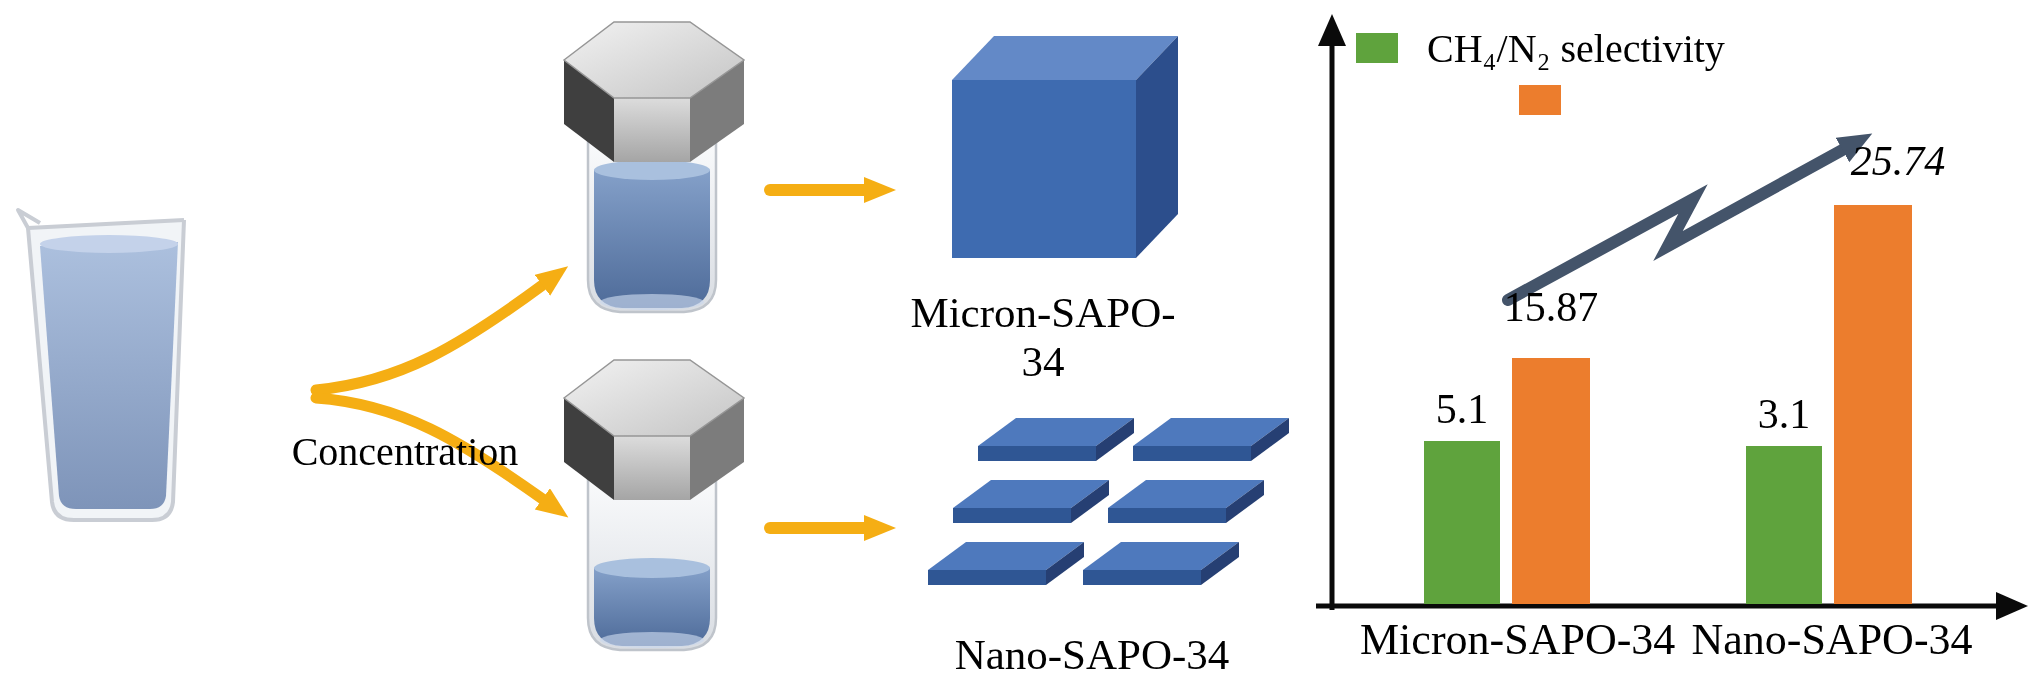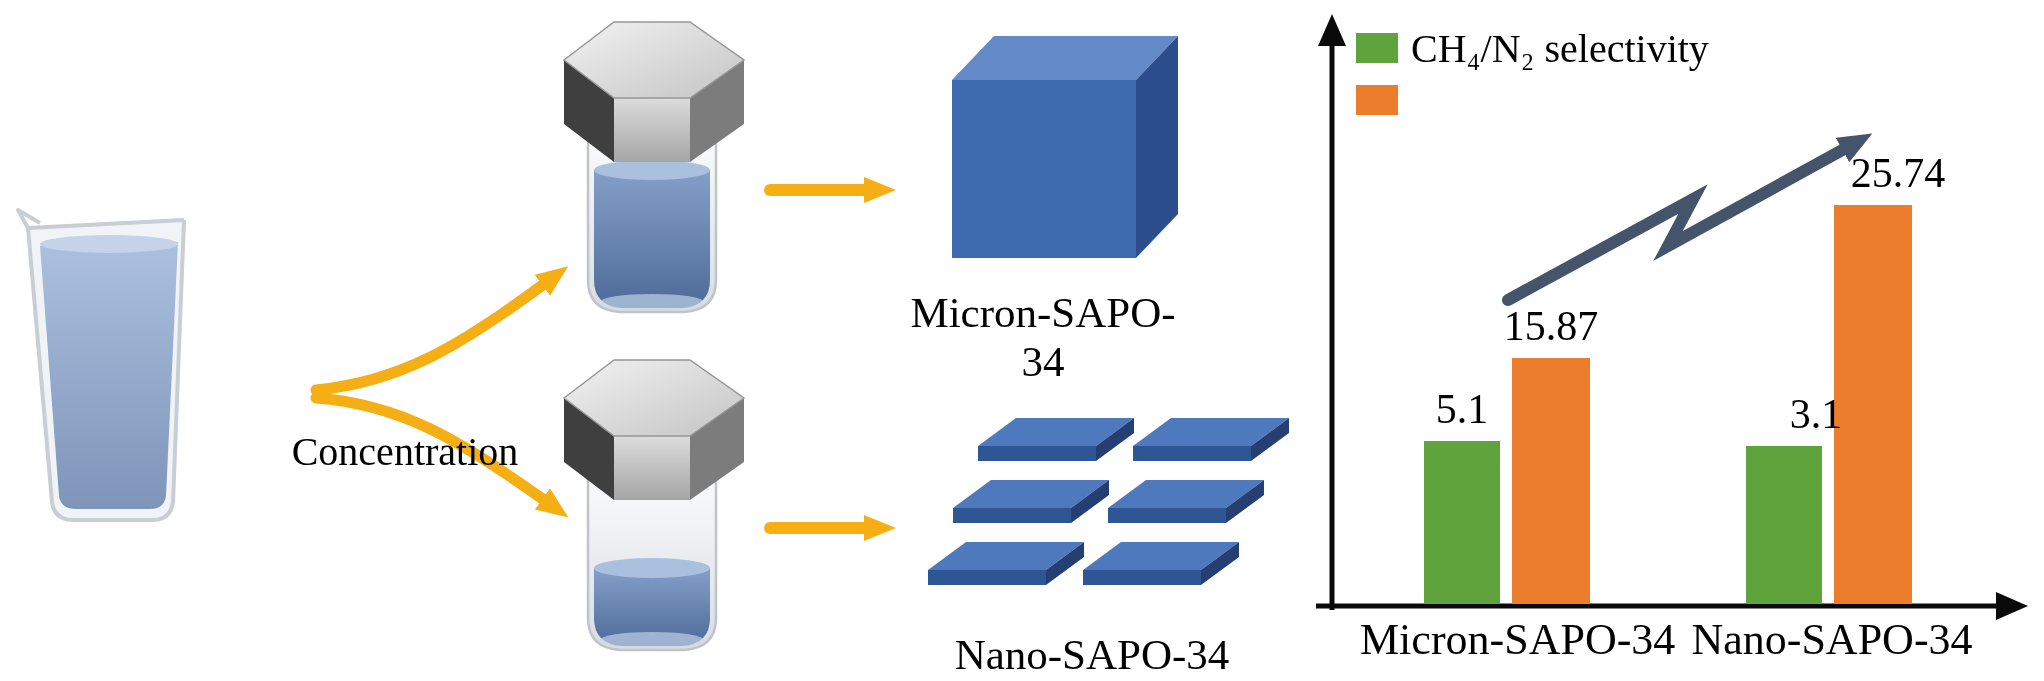--- a/index.html
+++ b/index.html
@@ -5,21 +5,21 @@
   * { margin:0; padding:0; box-sizing:border-box; }
   html,body { background:#ffffff; }
   .canvas {
     position:relative; width:2044px; height:681px; background:#ffffff;
     overflow:hidden; color:#000;
     font-family:"Liberation Serif","DejaVu Serif",serif;
   }
   .abs { position:absolute; }
   .txt { position:absolute; text-align:center; color:#000; }
   .legend { position:absolute; left:1356px; top:22px; }
-  .legend-row { display:flex; align-items:center; gap:13px; height:52px; }
+  .legend-row { display:flex; align-items:center; gap:29px; height:52px;justify-content:center; }
   .swatch { display:inline-block; width:42px; height:30px; flex:0 0 42px; }
   .legend-text { font-size:40px; white-space:nowrap; }
   .bar { position:absolute; bottom:77px; }
   .bar-g0 { left:1424px; width:76px; }
   .bar-o0 { left:1512px; width:78px; }
   .bar-g1 { left:1746px; width:76px; }
   .bar-o1 { left:1834px; width:78px; }
   .value-label {
     position:absolute; transform:translateX(-50%);
     font-size:42px; white-space:nowrap;
@@ -148,20 +148,20 @@
       <span class="swatch" style="background: rgb(236, 125, 45);"></span>
     </div>
   </div>
 
   <div class="bar bar-g0" style="height: 163px; background: rgb(95, 163, 61);"></div>
   <div class="bar bar-o0" style="height: 246px; background: rgb(236, 125, 45);"></div>
   <div class="bar bar-g1" style="height: 158px; background: rgb(95, 163, 61);"></div>
   <div class="bar bar-o1" style="height: 399px; background: rgb(236, 125, 45);"></div>
 
   <div class="value-label" style="left: 1462px; bottom: 248px;">5.1</div>
-  <div class="value-label" style="left: 1551px; bottom: 331px;">15.87</div>
-  <div class="value-label" style="left: 1784px; bottom: 243px; margin-left: 32px;">3.1</div>
-  <div class="value-label" style="left: 1898px; bottom: 484px;">25.74</div>
+  <div class="value-label" style="left: 1551px; bottom: 350px;">15.87</div>
+  <div class="value-label" style="left: 1784px; bottom: 243px;">3.1</div>
+  <div class="value-label" style="left: 1898px; bottom: 496px; font-style: italic;">25.74</div>
 
   <div class="cat-label" style="left:1360px">Micron-SAPO-34</div>
   <div class="cat-label" style="left:1682px">Nano-SAPO-34</div>
 
 </div>
 
 </body></html>

